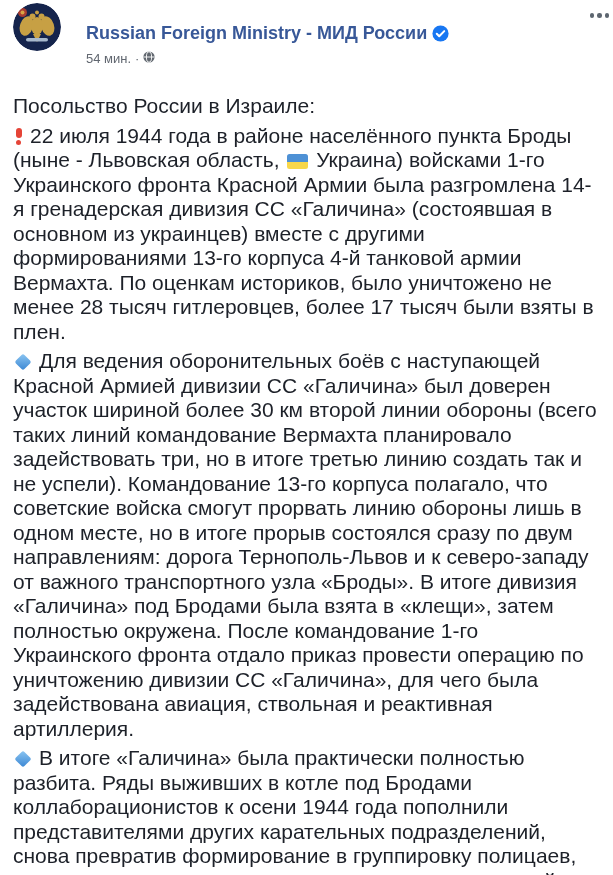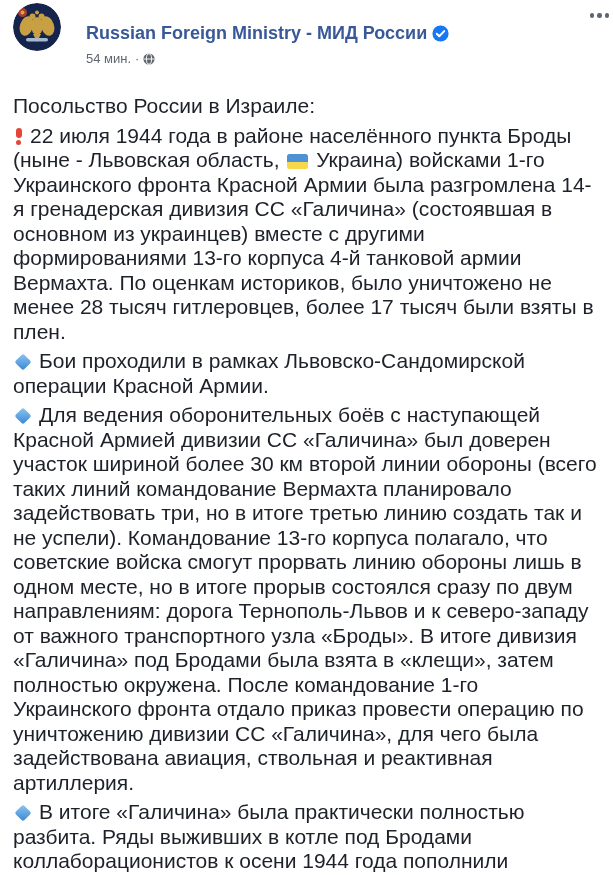--- a/index.html
+++ b/index.html
@@ -9,21 +9,21 @@
     -webkit-font-smoothing:antialiased;
   }
   
   .header{position:relative;height:56px;padding:16px;}
   .avatar{position:absolute;left:13px;top:3px;width:48px;height:48px;border-radius:50%;
     overflow:hidden;cursor:pointer;}
   .h-text{margin-left:70px;padding-top:7px;}
   .name-row{line-height:20px;white-space:nowrap;}
   .page-name{font-size:18px;font-weight:bold;color:#385898;cursor:pointer;}
   .badge{display:inline-block;margin-left:5px;vertical-align:-3px;}
-  .meta{display:flex;align-items:center;gap:4px;font-size:13px;color:#616770;margin-top:4px;}
+  .meta{display:flex;align-items:flex-start;gap:4px;font-size:13px;color:#616770;margin-top:4px;}
   .meta .ts{cursor:pointer;}
   .globe{display:inline-block;line-height:0;}
   .dots{position:absolute;top:9px;right:2px;display:flex;gap:3px;padding:4px 2px;cursor:pointer;}
   .dots i{width:4.5px;height:4.5px;border-radius:50%;background:#5d6670;}
   
   .post{padding:6px 15px 0 13px;font-size:21px;line-height:24.5px;color:#1d2129;}
   .para{margin:0 0 5px 0;}
   .post-link{color:#8b5cf6;text-decoration:none;cursor:pointer;}
   
   .inl{display:inline-block;line-height:0;}
@@ -81,21 +81,20 @@
   <div class="dots">
     <i></i>
       <i></i>
       <i></i>
   </div>
 </div>
 
 <div class="post" id="post-body">
     <div class="para">Посольство России в Израиле:</div>
     <div class="para"><span class="inl red-exclamation-icon"></span>22 июля 1944 года в районе населённого пункта Броды (ныне - Львовская область, <span class="inl ukraine-flag-icon"></span> Украина) войсками 1-го Украинского фронта Красной Армии была разгромлена 14-я гренадерская дивизия СС «Галичина» (состоявшая в основном из украинцев) вместе с другими формированиями 13-го корпуса 4-й танковой армии Вермахта. По оценкам историков, было уничтожено не менее 28 тысяч гитлеровцев, более 17 тысяч были взяты в плен.</div>
-    <div class="para"><span class="inl blue-diamond-icon"></span>Бои проходили в рамках Львовско-Сандомирской операции Красной Армии.</div>
     <div class="para"><span class="inl blue-diamond-icon"></span>Для ведения оборонительных боёв с наступающей Красной Армией дивизии СС «Галичина» был доверен участок шириной более 30 км второй линии обороны (всего таких линий командование Вермахта планировало задействовать три, но в итоге третью линию создать так и не успели). Командование 13-го корпуса полагало, что советские войска смогут прорвать линию обороны лишь в одном месте, но в итоге прорыв состоялся сразу по двум направлениям: дорога Тернополь-Львов и к северо-западу от важного транспортного узла «Броды». В итоге дивизия «Галичина» под Бродами была взята в «клещи», затем полностью окружена. После командование 1-го Украинского фронта отдало приказ провести операцию по уничтожению дивизии СС «Галичина», для чего была задействована авиация, ствольная и реактивная артиллерия.</div>
     <div class="para"><span class="inl blue-diamond-icon"></span>В итоге «Галичина» была практически полностью разбита. Ряды выживших в котле под Бродами коллаборационистов к осени 1944 года пополнили представителями других карательных подразделений, снова превратив формирование в группировку полицаев, призванных расправляться с противниками нацистской Германии на территории оккупированных территорий Восточной Европы.</div>
     <div class="para"><span class="inl link-icon"><svg width="17" height="17" viewBox="0 0 24 24">
           <g fill="none" stroke="#8d949e" stroke-width="2.6" transform="rotate(-45 12 12)">
             <rect x="1.5" y="8" width="12.5" height="8" rx="4"></rect>
             <rect x="10" y="8" width="12.5" height="8" rx="4"></rect>
           </g>
         </svg></span><a class="post-link" href="#">https://bit.ly/3fQQDyd</a></div>
   </div>
 

